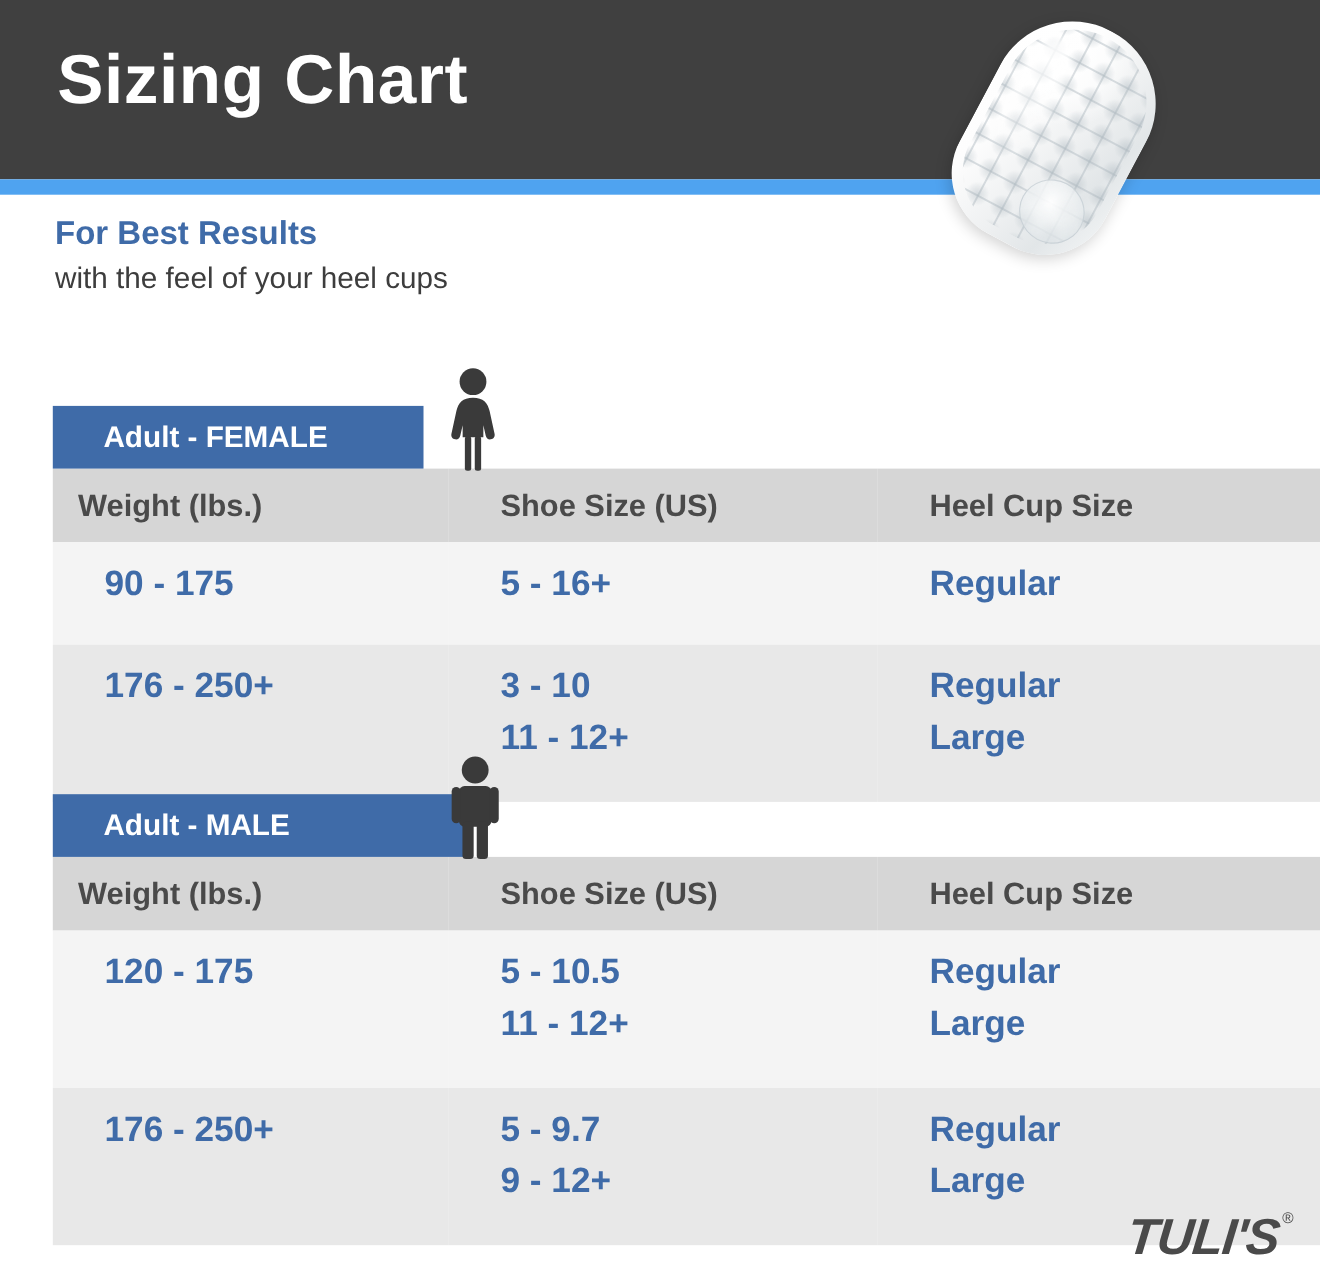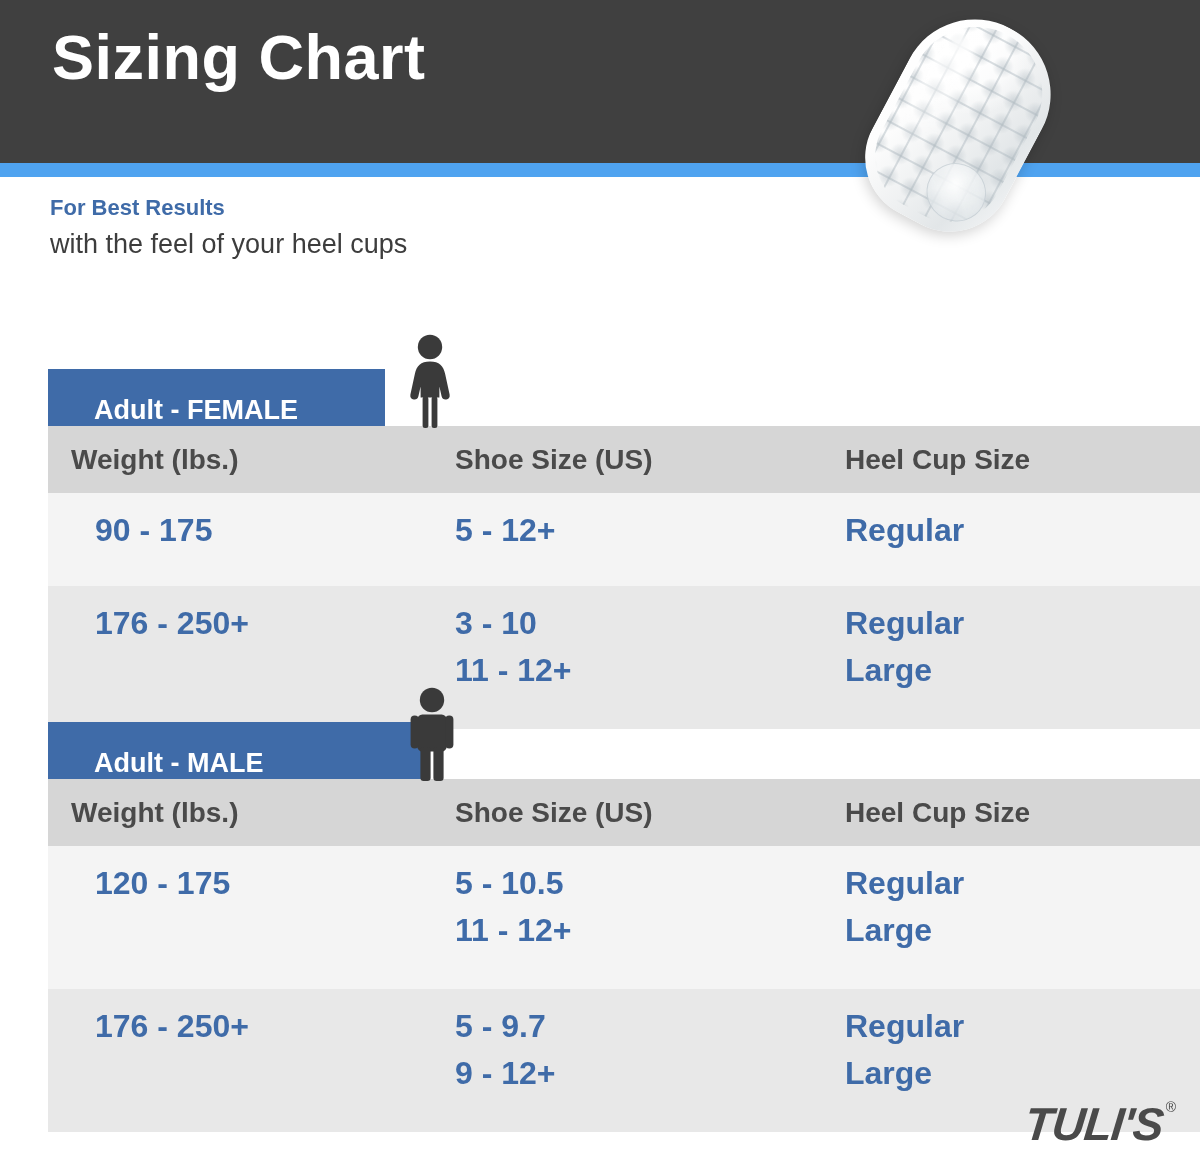--- a/index.html
+++ b/index.html
@@ -20,21 +20,21 @@
     position: absolute;
     left: 0;
     top: 0;
     width: 1200px;
     height: 163px;
     background: #404040;
   }
   .header-title {
     position: absolute;
     left: 52px;
-    top: 26px;
+    top: 42px;
     font-size: 63px;
     font-weight: bold;
     color: #ffffff;
     letter-spacing: 0.5px;
     line-height: 1;
     white-space: nowrap;
   }
   .accent-stripe {
     position: absolute;
     left: 0;
@@ -108,21 +108,21 @@
   }
 
   
   .intro {
     position: absolute;
     left: 50px;
     top: 196px;
     width: 560px;
   }
   .intro-heading {
-    font-size: 22px;
+    font-size: 30px;
     font-weight: bold;
     color: #3f6ba8;
     line-height: 1.12;
     margin: 0 0 4px 0;
   }
   .intro-line {
     font-size: 27px;
     color: #3d3d3d;
     line-height: 1.42;
     font-weight: normal;
@@ -135,21 +135,21 @@
     width: 1037px;
   }
   #section-female { top: 369px; }
   #section-male   { top: 722px; }
 
   .group-band {
     position: relative;
     height: 57px;
     background: #3f6ba8;
     display: flex;
-    align-items: flex-end;
+    align-items: center;
     z-index: 2;
   }
   .group-band-female { width: 337px; }
   .group-band-male   { width: 380px; }
   .group-label {
     color: #ffffff;
     font-size: 27px;
     font-weight: bold;
     padding-left: 46px;
     white-space: nowrap;
@@ -269,21 +269,21 @@
       <tr>
         <th class="col-weight">Weight (lbs.)</th>
         <th class="col-shoe">Shoe Size (US)</th>
         <th class="col-heel">Heel Cup Size</th>
       </tr>
     </thead>
     <tbody>
       <tr class="row-a row-single">
         <td class="col-weight">90 - 175</td>
         <td class="col-shoe">
-          <span class="cell-line">5 - 12+</span>
+          <span class="cell-line">5 - 16+</span>
         </td>
         <td class="col-heel">
           <span class="cell-line">Regular</span>
         </td>
       </tr>
       <tr class="row-b row-double">
         <td class="col-weight">176 - 250+</td>
         <td class="col-shoe">
           <span class="cell-line">3 - 10</span>
           <span class="cell-line">11 - 12+</span>

